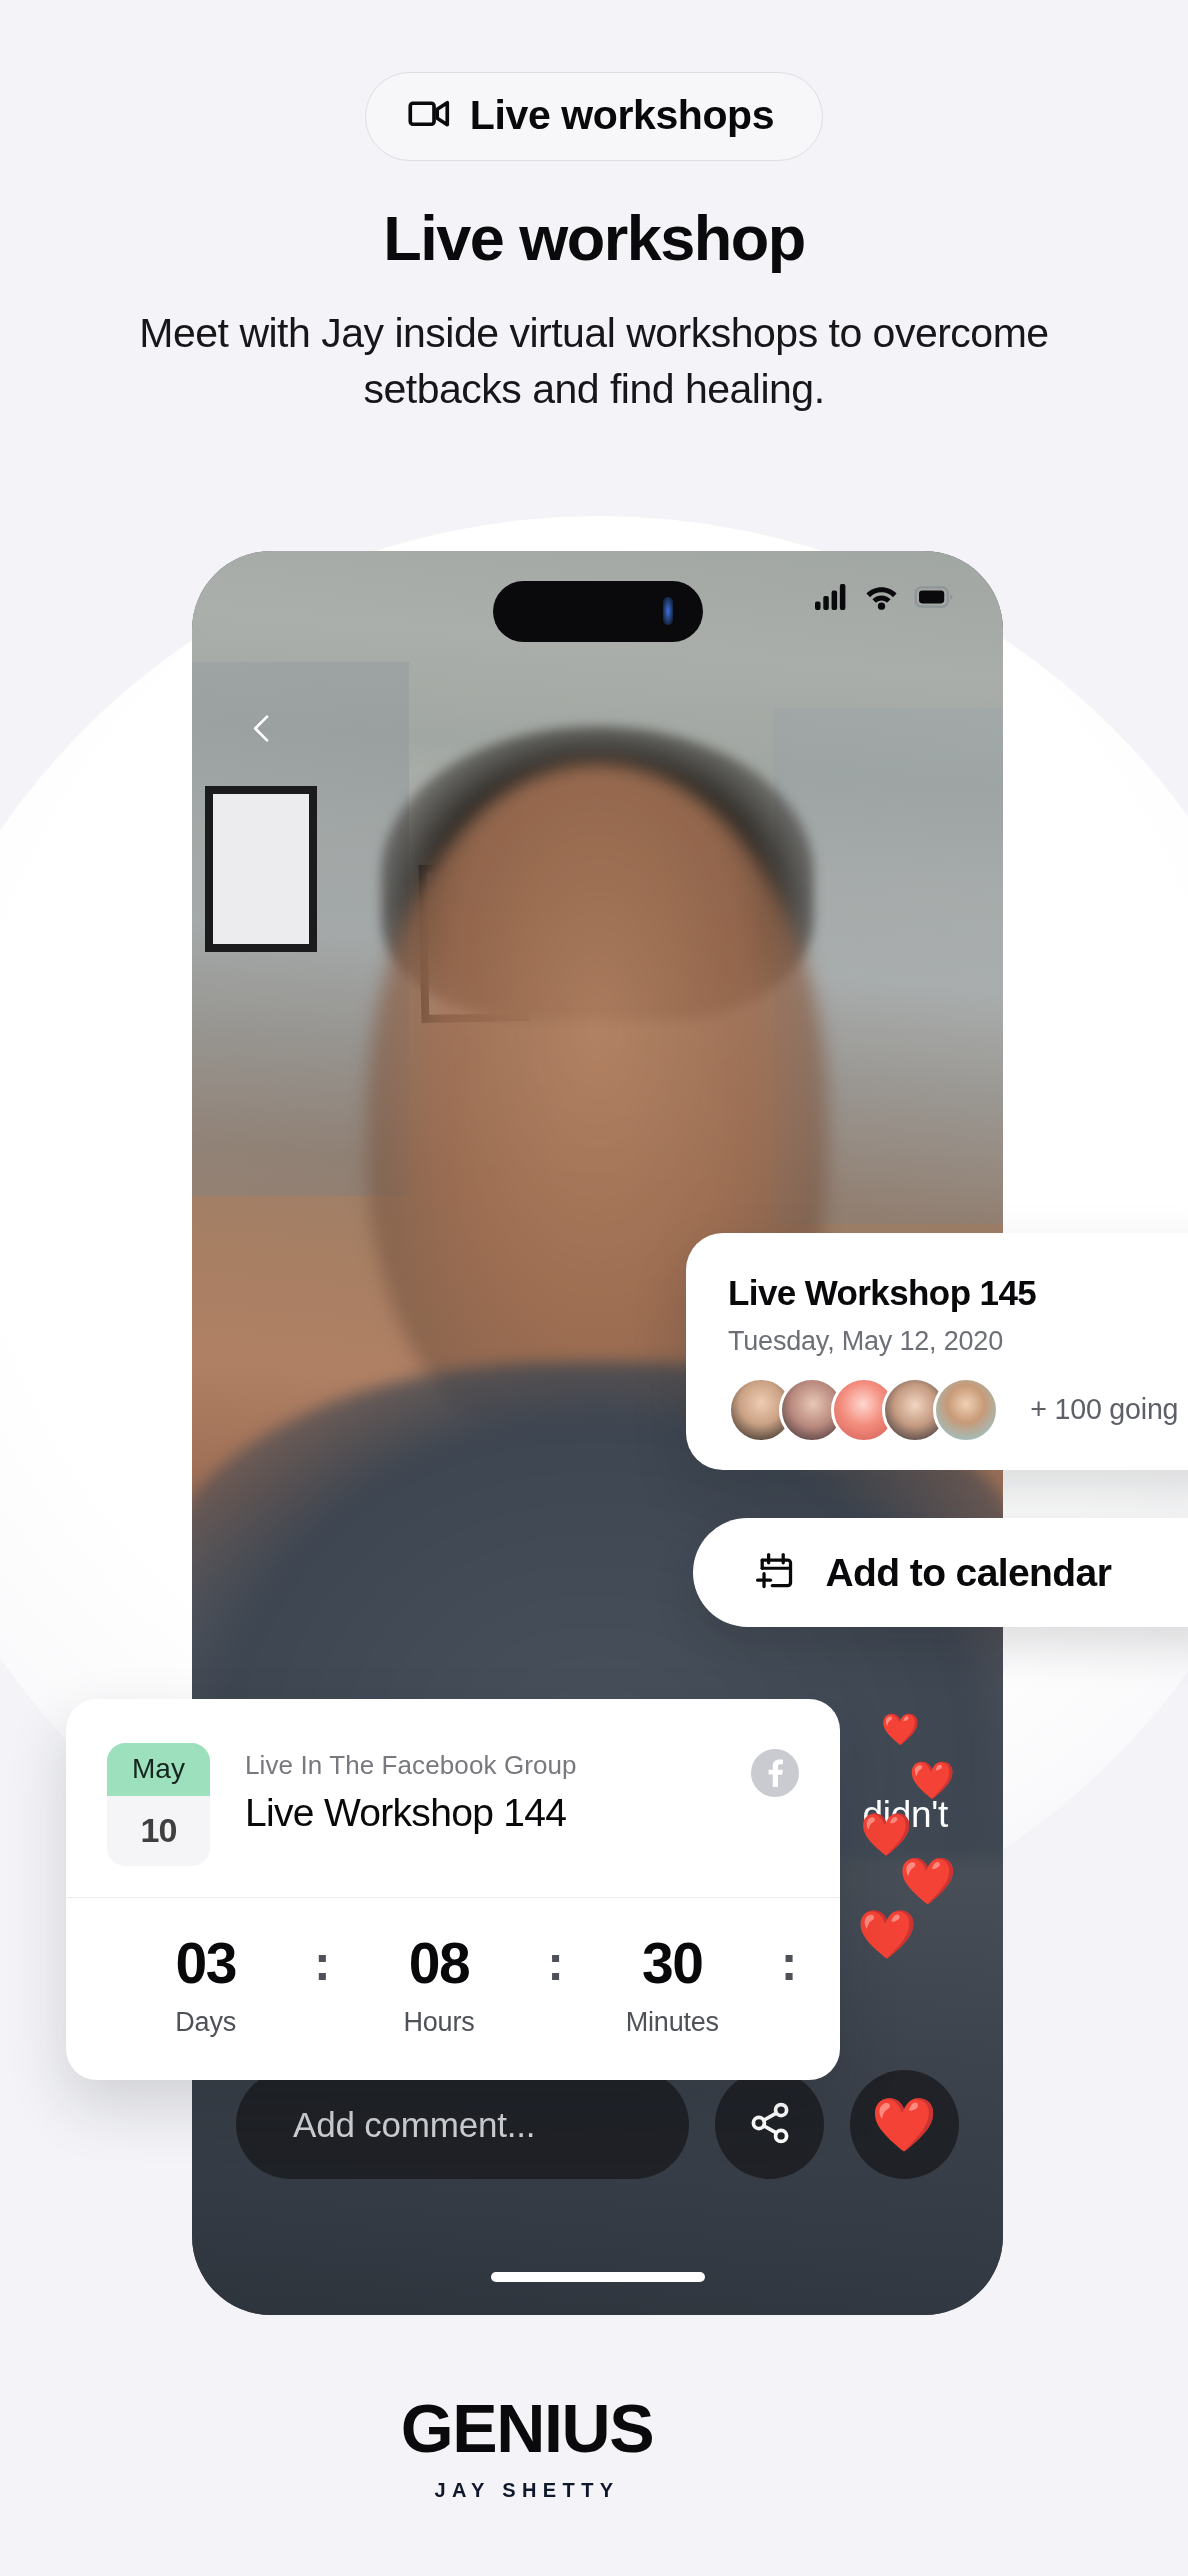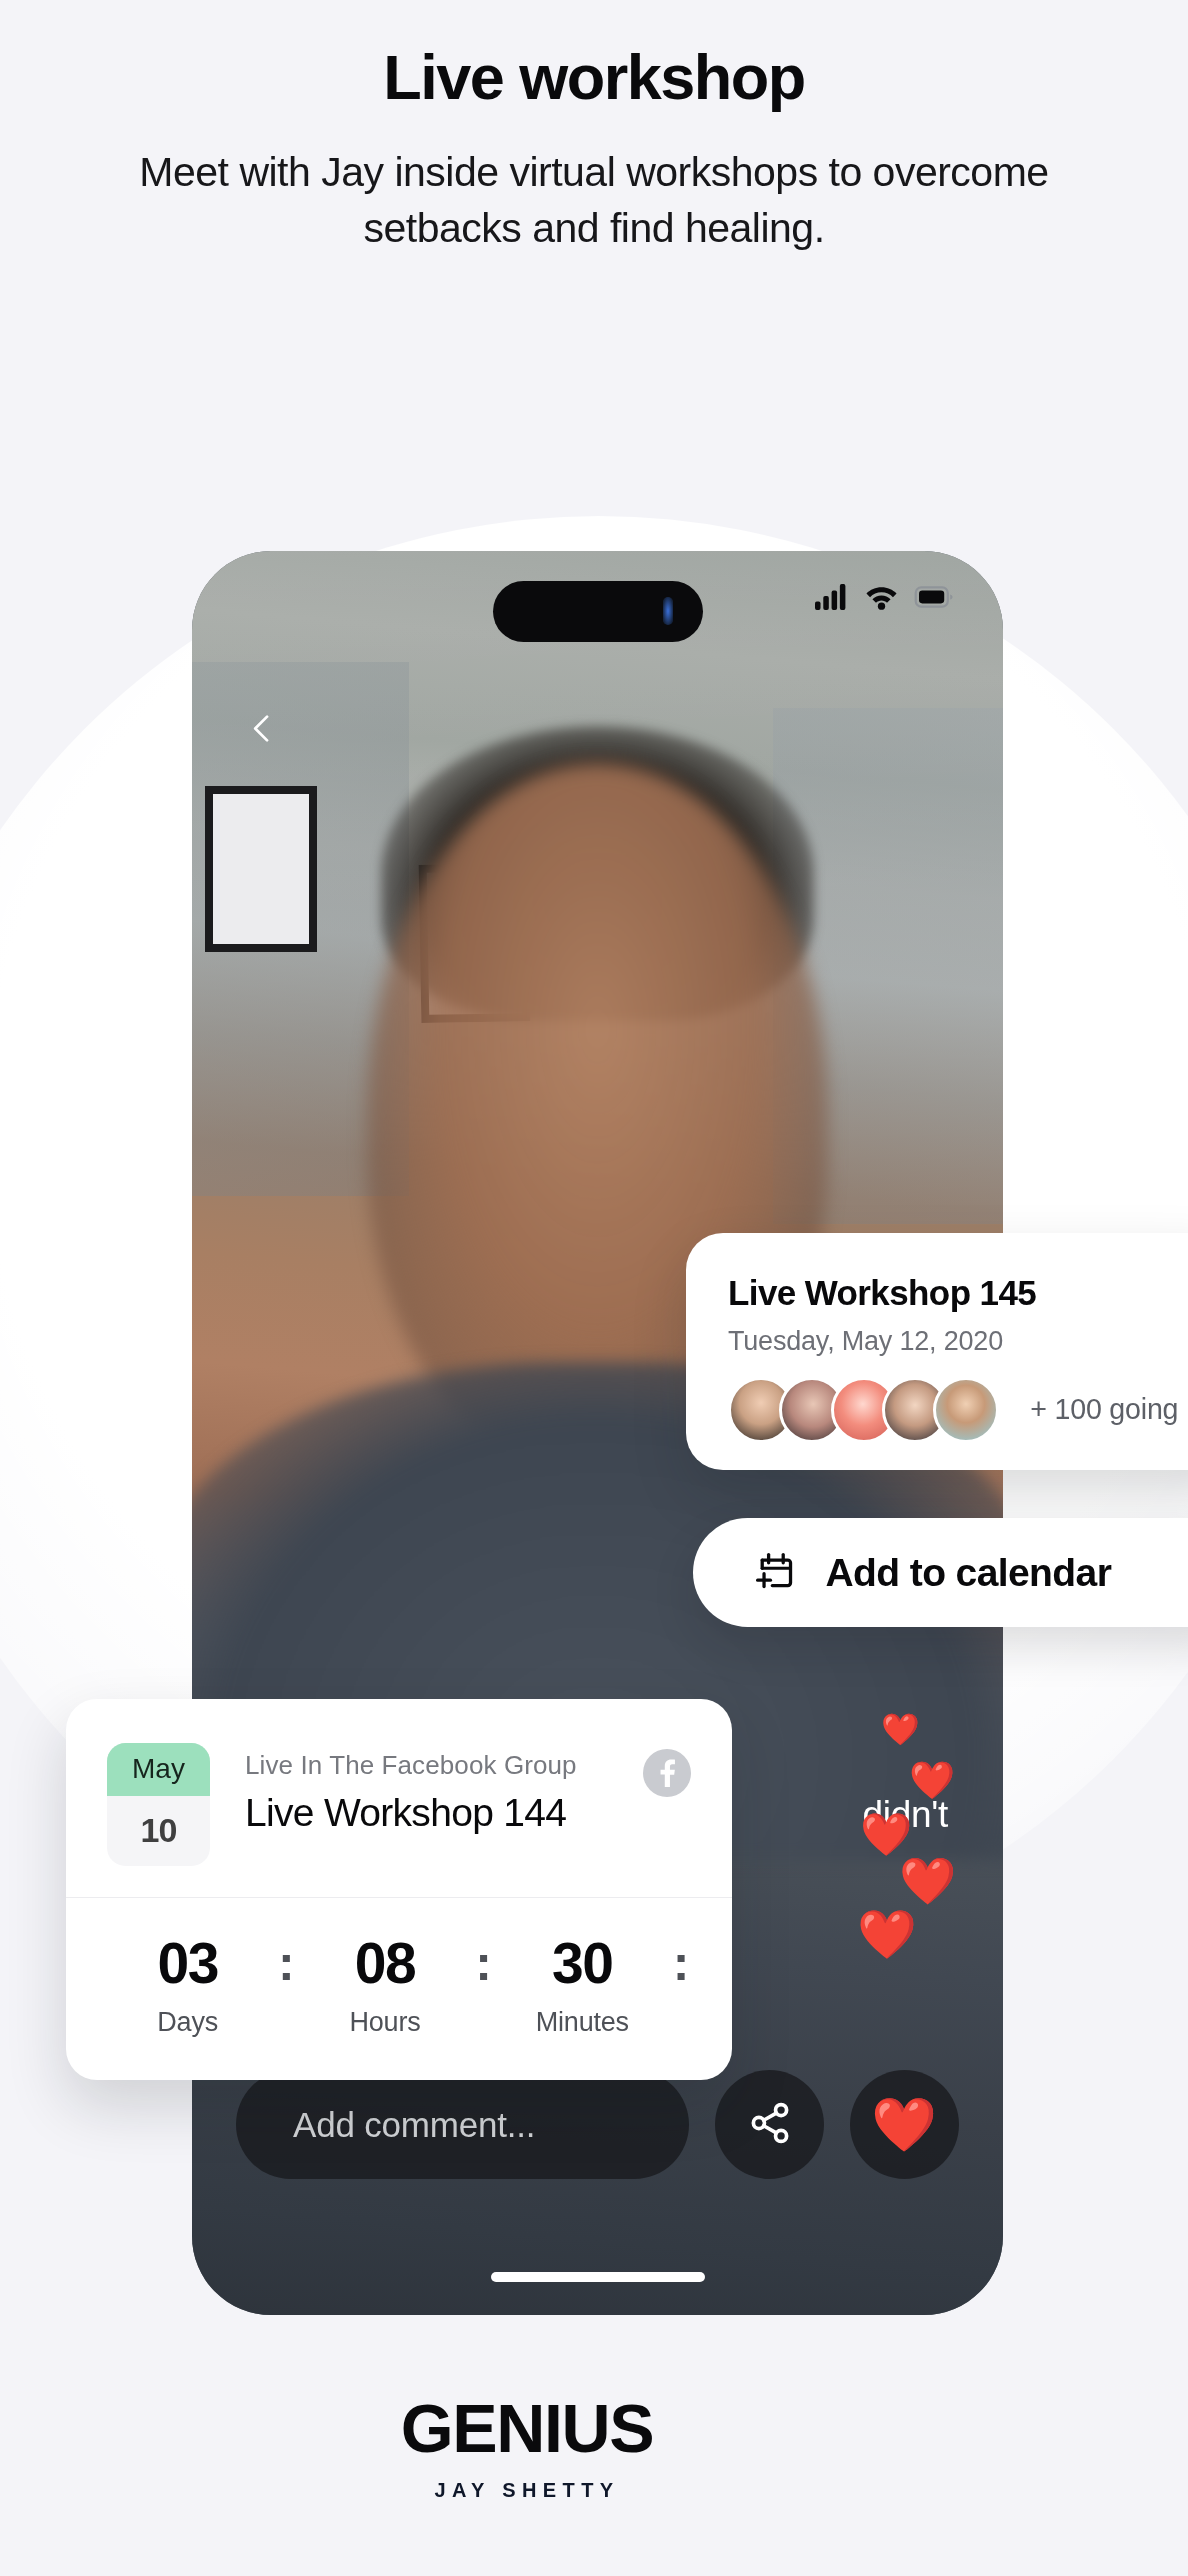--- a/index.html
+++ b/index.html
@@ -249,21 +249,21 @@
     box-shadow: 0 20px 44px rgba(20,22,30,0.14);
     display: flex; align-items: center; gap: 29.5px; padding-left: 61px;
   }
   .calendar-label {
     font-size: 39px; font-weight: 700; letter-spacing: -0.6px; color: #09090b;
   }
 
   
   .countdown-card {
     position: absolute; left: 66px; top: 1699px;
-    width: 666px;
+    width: 774px;
     background: #ffffff; border-radius: 31px;
     box-shadow: 0 26px 61px rgba(20,22,30,0.16);
     overflow: hidden;
   }
   .cc-top { display: flex; align-items: flex-start; padding: 44px 41px 31px 41px; }
   .date-badge {
     width: 103px; border-radius: 18.4px; overflow: hidden;
     background: #f5f5f7; text-align: center; flex: 0 0 auto;
   }
   .date-badge .m {
@@ -310,20 +310,29 @@
     color: #0f172a;
   }
 </style>
 </head>
 <body>
 
 <div class="halo"></div>
 
 <div class="header">
 
+  <div class="pill">
+    <span class="pill-icon">
+      <svg width="42" height="29.5" viewBox="0 0 46 32" fill="none">
+        <rect x="2.5" y="4.5" width="26" height="23" rx="3" stroke="#09090b" stroke-width="4"></rect>
+        <path d="M32 11 L43 4 V28 L32 21 Z" stroke="#09090b" stroke-width="4" stroke-linejoin="round" fill="none"></path>
+      </svg>
+    </span>
+    <span class="pill-label">Live workshops</span>
+  </div>
 
   <h1 class="page-title">Live workshop</h1>
   <p class="page-subtitle">Meet with Jay inside virtual workshops to overcome setbacks and find healing.</p>
 </div>
 
 <div class="phone">
 
   <div class="video">
     <div class="wall-left"></div>
     <div class="wall-right"></div>

